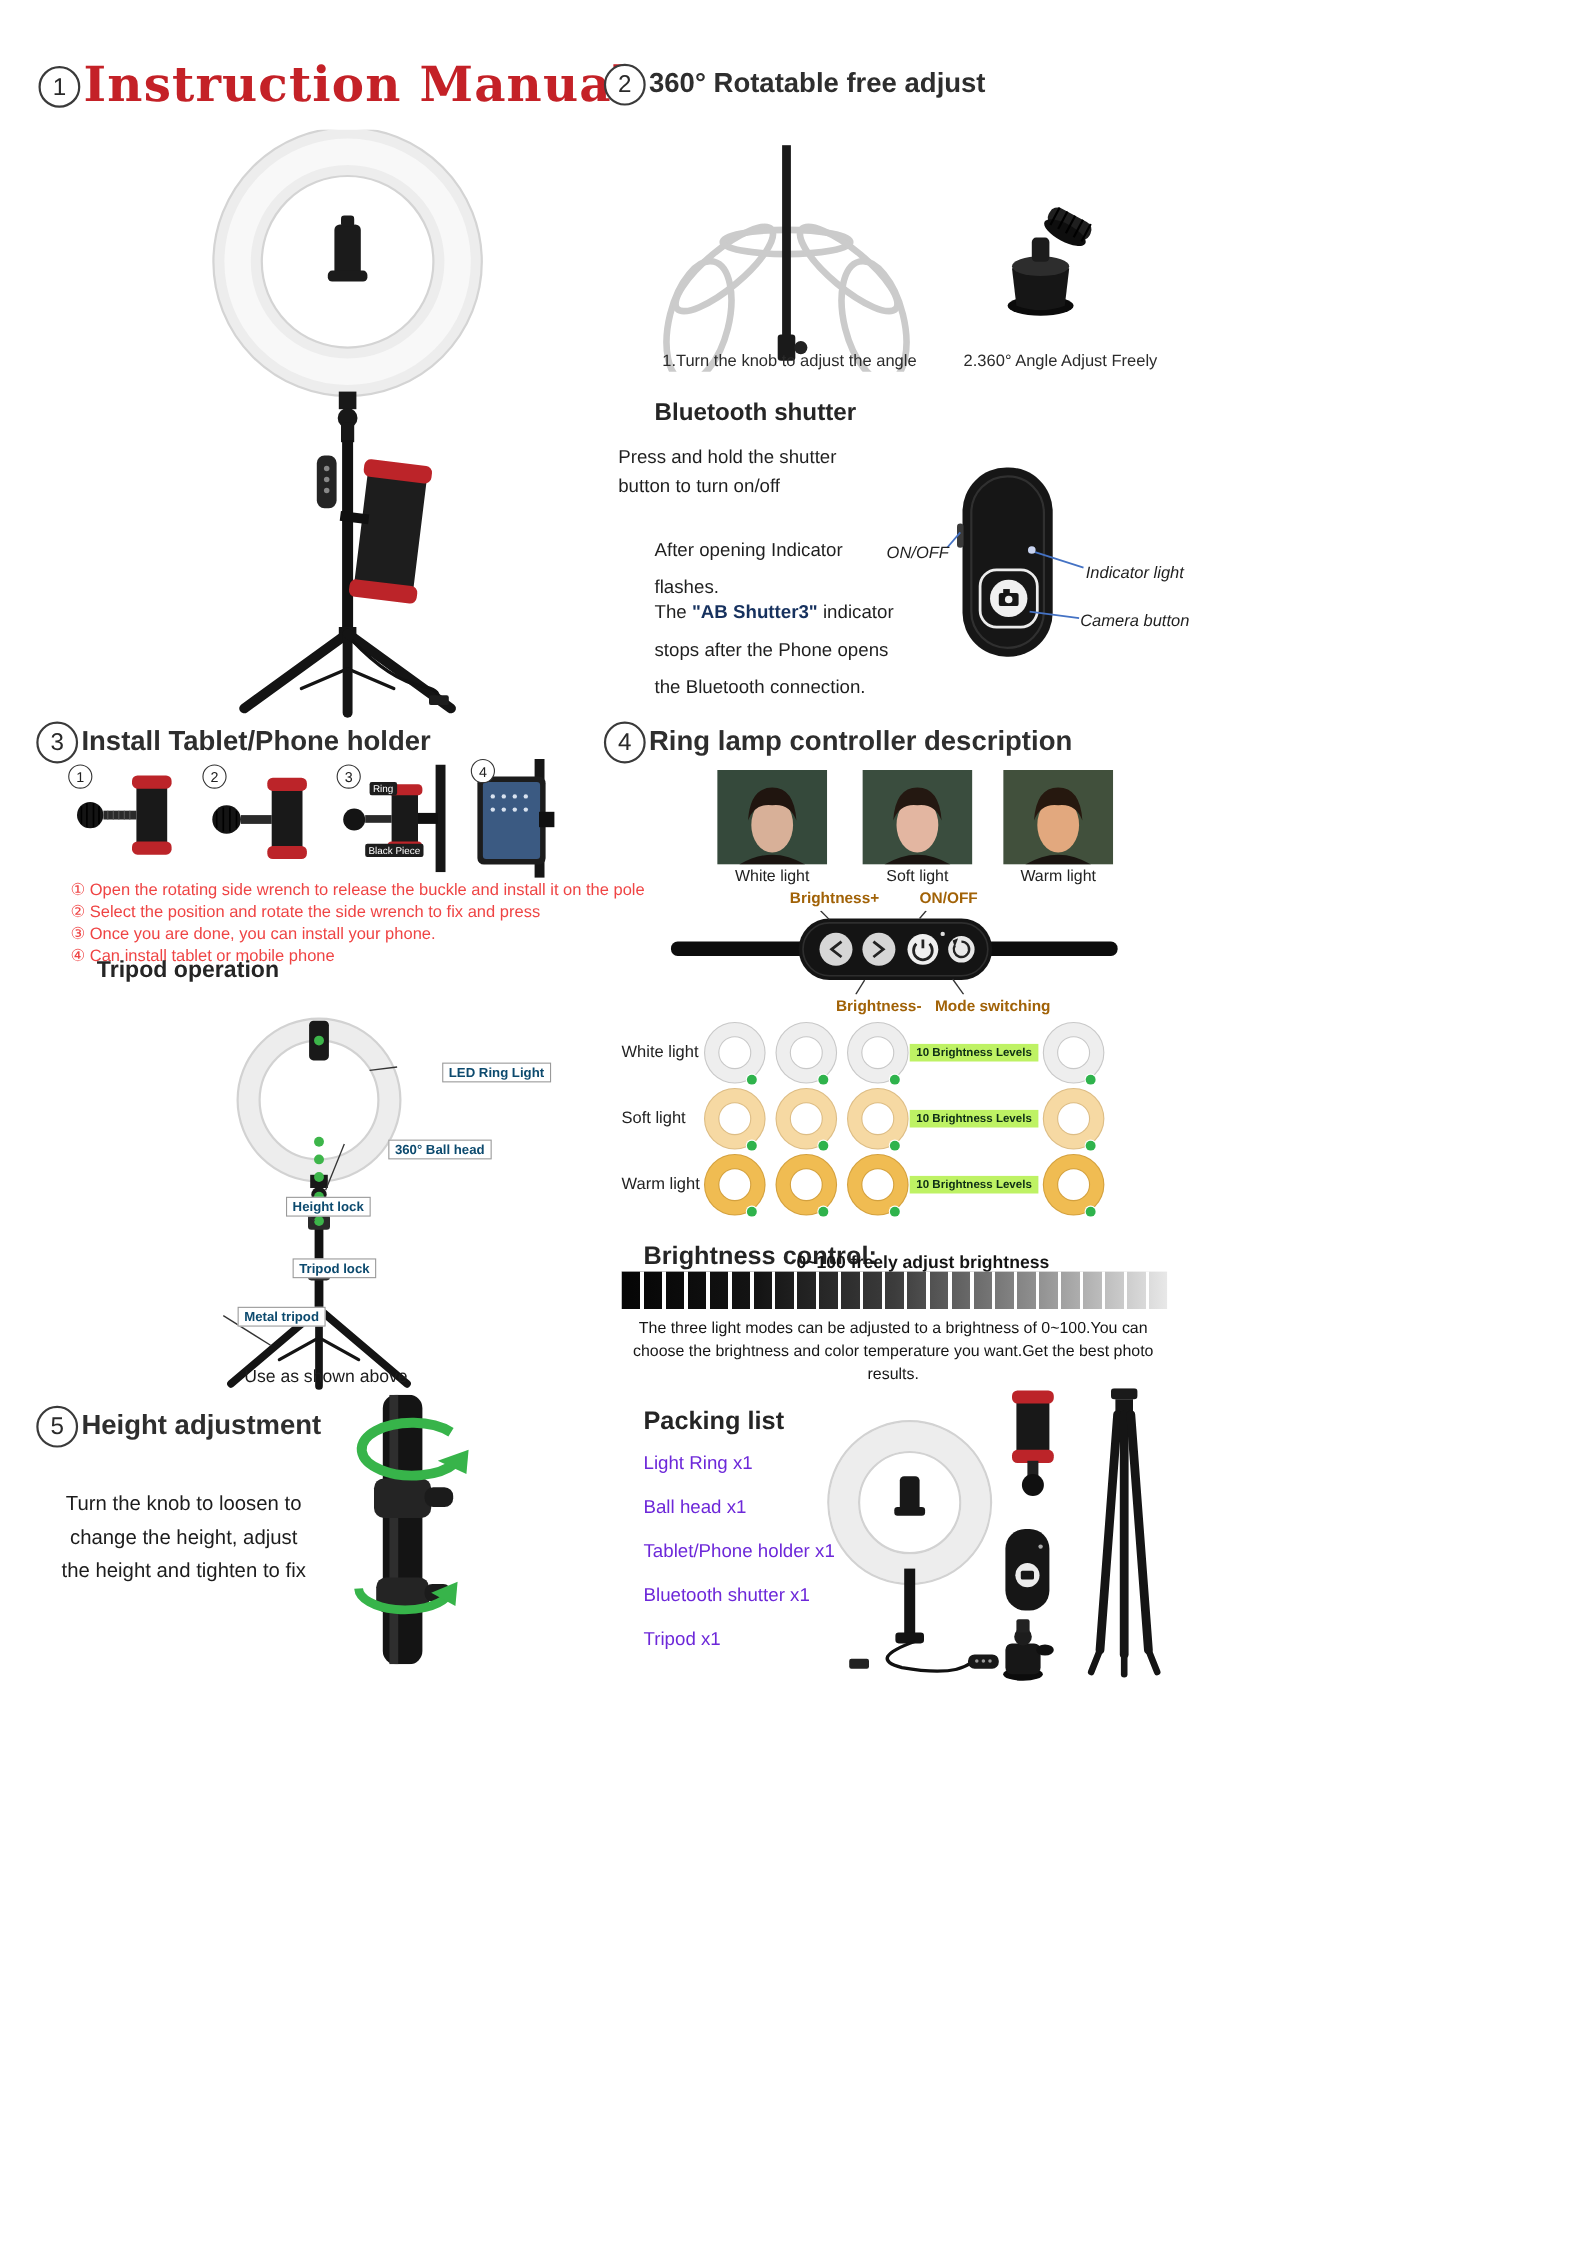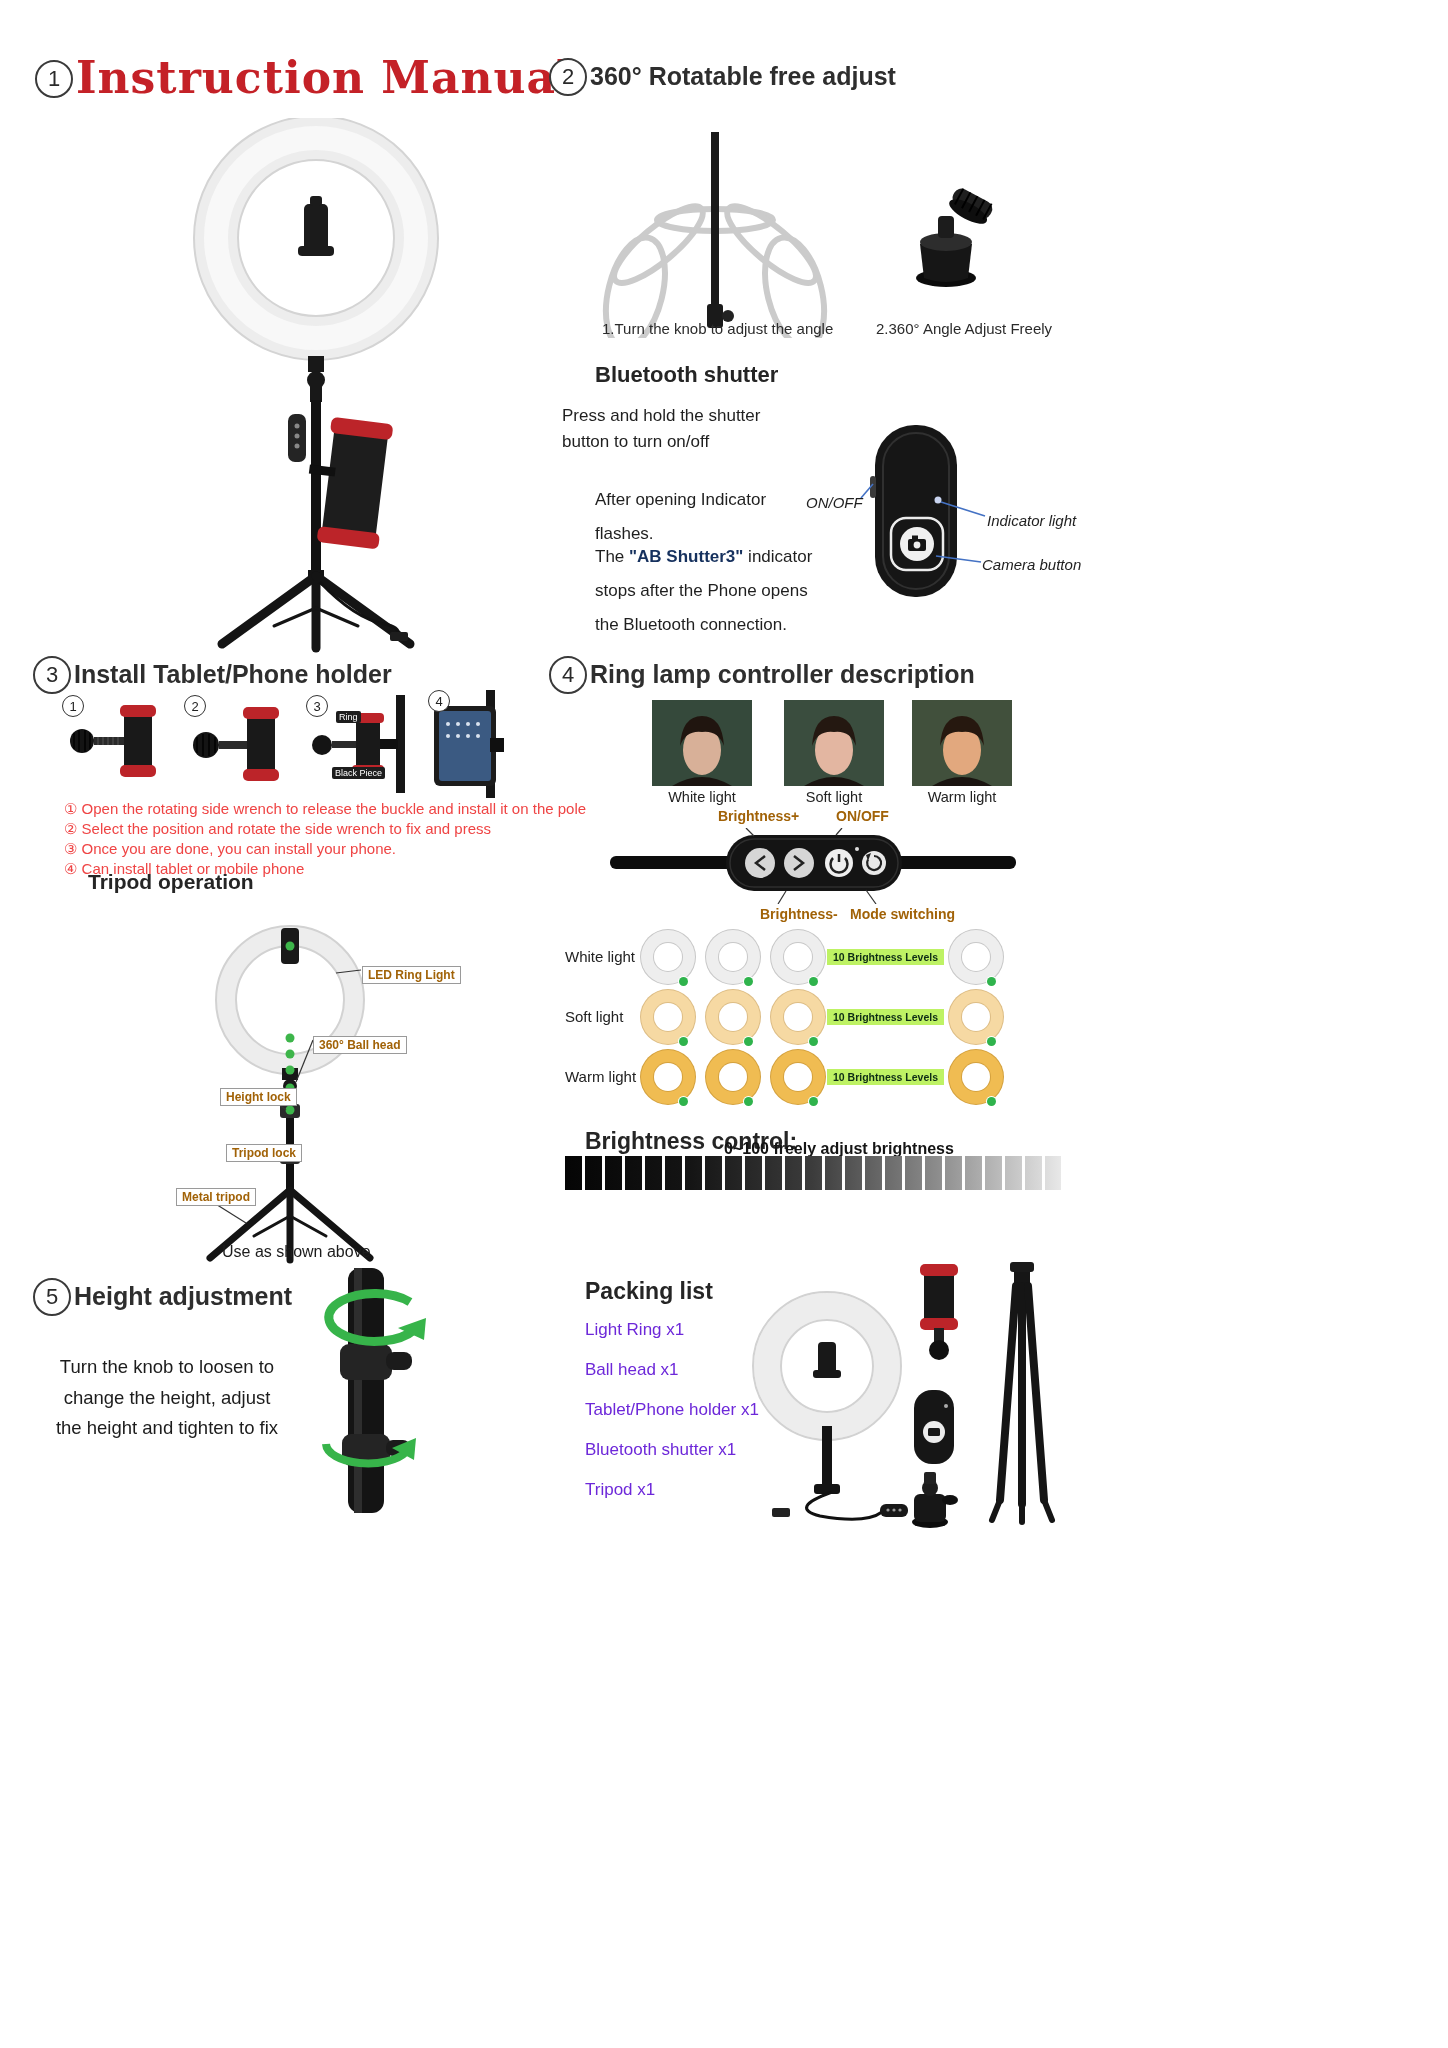--- a/index.html
+++ b/index.html
@@ -13,21 +13,21 @@
   .sec-title{position:absolute;font-size:25px;color:#2e2e2e;white-space:nowrap;}
   .sub-title{position:absolute;font-size:22px;color:#252525;white-space:nowrap;}
   .caption{position:absolute;font-size:15px;color:#2b2b2b;white-space:nowrap;}
   .bt-p{position:absolute;font-size:17px;color:#1f1f1f;}
   .bt-bold{font-weight:bold;color:#16315e;}
   .callout{position:absolute;font-size:15px;font-style:italic;color:#1f1f1f;white-space:nowrap;}
   .step-thumb{position:absolute;}
   .step-num{position:absolute;left:0;top:0;width:20px;height:20px;border:1.5px solid #333;border-radius:50%;display:flex;align-items:center;justify-content:center;font-size:13px;background:#fff;z-index:2;}
   .mini-label{position:absolute;font-size:9px;line-height:12px;background:#1d1d1d;color:#fff;padding:0 3px;border-radius:2px;z-index:2;white-space:nowrap;}
   .inst{position:absolute;left:64px;font-size:15px;color:#ef4444;white-space:nowrap;}
-  .part-label{position:absolute;font-size:12px;font-weight:bold;color:#a16207;background:#fff;border:1px solid #9a9a9a;padding:1px 5px;white-space:nowrap;z-index:2;}
+  .part-label{position:absolute;font-size:12px;font-weight:bold;color:#0c4a6e;background:#fff;border:1px solid #9a9a9a;padding:1px 5px;white-space:nowrap;z-index:2;margin-left:40px;}
   .plain-label{position:absolute;font-size:16px;color:#1c1c1c;white-space:nowrap;}
   .photo{position:absolute;top:700px;width:100px;height:86px;}
   .photo-label{position:absolute;top:789px;width:100px;text-align:center;font-size:14.5px;color:#222;}
   .ctl-label{position:absolute;font-size:14px;font-weight:bold;color:#a16207;white-space:nowrap;}
   .ring-row{position:absolute;left:565px;width:498px;height:60px;}
   .row-label{position:absolute;left:0;top:20px;font-size:15px;color:#222;white-space:nowrap;}
   .ring{position:absolute;top:2px;width:54px;height:54px;border-radius:50%;}
   .ring::before{content:"";position:absolute;inset:13px;border-radius:50%;background:#fff;}
   .ring::after{content:"";position:absolute;width:9px;height:9px;border-radius:50%;background:#2fb34c;bottom:-2px;right:7px;box-shadow:0 0 0 1px #fff;}
   .ring.white{background:#eeeeee;box-shadow:0 0 0 1px #c8c8c8;}
@@ -356,20 +356,21 @@
     <span class="ring warm" style="left:76px"></span>
     <span class="ring warm" style="left:141px"></span>
     <span class="ring warm" style="left:206px"></span>
     <span class="badge">10 Brightness Levels</span>
     <span class="ring warm" style="left:384px"></span>
   </div>
 
   <h2 class="sub-title" style="left:585px;top:1128px;font-size:23px">Brightness control:</h2>
   <span class="abs" style="left:724px;top:1140px;font-size:16px;font-weight:bold;color:#141414;white-space:nowrap">0~100 freely adjust brightness</span>
   <div class="grad-bar"></div>
+  <p class="note">The three light modes can be adjusted to a brightness of 0~100.You can choose the brightness and color temperature you want.Get the best photo results.</p>
 
   <span class="cnum" style="left:33px;top:1278px">5</span>
   <h2 class="sec-title" style="left:74px;top:1282px">Height adjustment</h2>
   <p class="s5-body">Turn the knob to loosen to change the height, adjust the height and tighten to fix</p>
 
   <svg class="abs" style="left:282px;top:1268px" width="185" height="245" viewBox="0 0 185 245">
     <rect x="66" y="0" width="36" height="245" rx="12" fill="#141414"></rect>
     <rect x="72" y="0" width="8" height="245" fill="#2e2e2e"></rect>
     <rect x="58" y="76" width="52" height="36" rx="9" fill="#242424"></rect>
     <rect x="104" y="84" width="26" height="18" rx="8" fill="#1b1b1b"></rect>

